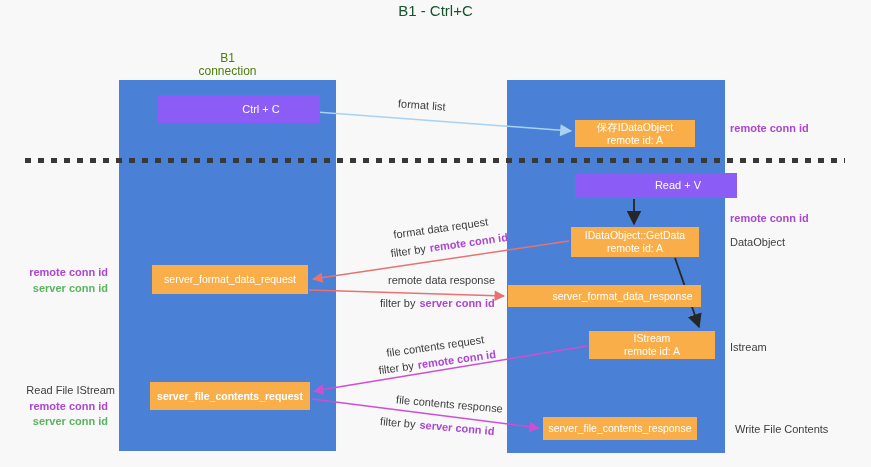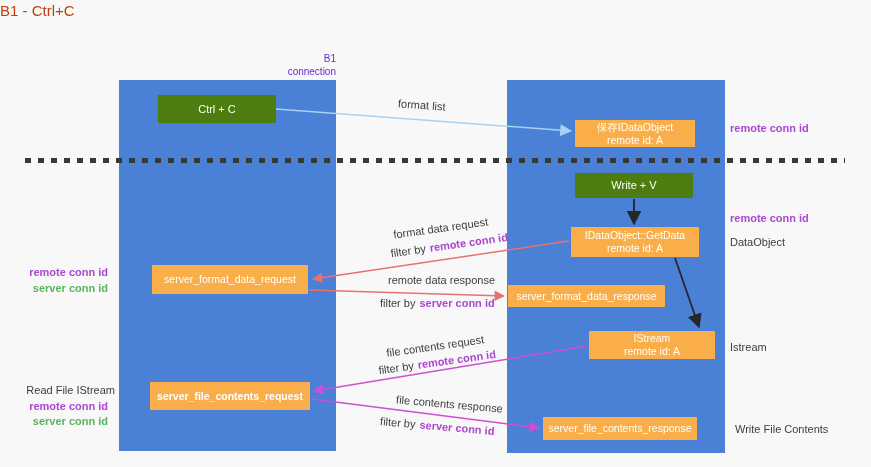--- a/index.html
+++ b/index.html
@@ -3,39 +3,39 @@
 <meta charset="utf-8">
 <style>
   html,body{margin:0;padding:0;}
   body{font-family:"Liberation Sans", sans-serif; background:#f0f0f0;}
   #canvas{
     position:relative; width:871px; height:467px;
     background:#f8f8f8; overflow:hidden;
     font-family:"Liberation Sans", sans-serif;
   }
   .title{
-    position:absolute; left:0; top:6; width:871px; 
-    font-size:15px; line-height:21px; color:#c2410c; z-index:4;
+    position:absolute; left:0; top:6; width:871px; text-align:center;
+    font-size:15px; line-height:21px; color:#14532d; z-index:4;
   }
   .lifeline{position:absolute; background:#4a80d6; z-index:1;}
   .ll-header{
-    position:absolute; text-align:right; font-size:10px; line-height:13px;
-    color:#6d28d9; z-index:4; white-space:nowrap;
+    position:absolute; text-align:center; font-size:12px; line-height:13px;
+    color:#4d7c0f; z-index:4; white-space:nowrap;
   }
   .divider{
     position:absolute; left:25px; top:158px; width:820px; height:5px; z-index:2;
     background:repeating-linear-gradient(90deg,#383838 0 6px,transparent 6px 13px);
   }
   .arrows{position:absolute; left:0; top:0; z-index:2;}
   .box{
     position:absolute; z-index:3; display:flex; flex-direction:column;
     align-items:center; justify-content:center; text-align:center;
     color:#ffffff; font-size:10.5px; line-height:13px; white-space:nowrap;
   }
-  .box.green{background:#4d7c0f; font-size:11px;}
+  .box.green{background:#8b5cf6; font-size:11px;padding-left:44px;}
   .box.orange{background:#f9ae49;}
   .lbl{
     position:absolute; z-index:4; font-size:11px; color:#3d3d3d; white-space:nowrap;
   }
   .purple{color:#ab47d1; font-weight:bold;}
   .greent{color:#5ab45e; font-weight:bold;}
   .right{text-align:right;}
   .filter-word{margin-right:4px;}
 </style>
 </head>
@@ -84,33 +84,33 @@
   <div class="box green" style="left:158px; top:95px; width:118px; height:28px;">
     <div>Ctrl + C</div>
   </div>
 
   <div class="box orange" style="left:575px; top:120px; width:120px; height:27px;text-align:right;">
     <div>保存IDataObject</div>
     <div>remote id: A</div>
   </div>
 
   <div class="box green" style="left:575px; top:173px; width:118px; height:25px;">
-    <div>Write + V</div>
+    <div>Read + V</div>
   </div>
 
   <div class="box orange" style="left:571px; top:227px; width:128px; height:30px;">
     <div>IDataObject::GetData</div>
     <div>remote id: A</div>
   </div>
 
   <div class="box orange" style="left:152px; top:265px; width:156px; height:29px;">
     <div>server_format_data_request</div>
   </div>
 
-  <div class="box orange" style="left:508px; top:285px; width:157px; height:22px;">
+  <div class="box orange" style="left:508px; top:285px; width:157px; height:22px;padding-left:36px;">
     <div>server_format_data_response</div>
   </div>
 
   <div class="box orange" style="left:589px; top:331px; width:126px; height:28px;">
     <div>IStream</div>
     <div>remote id: A</div>
   </div>
 
   <div class="box orange" style="left:150px; top:382px; width:160px; height:28px;font-weight:bold;">
     <div>server_file_contents_request</div>

